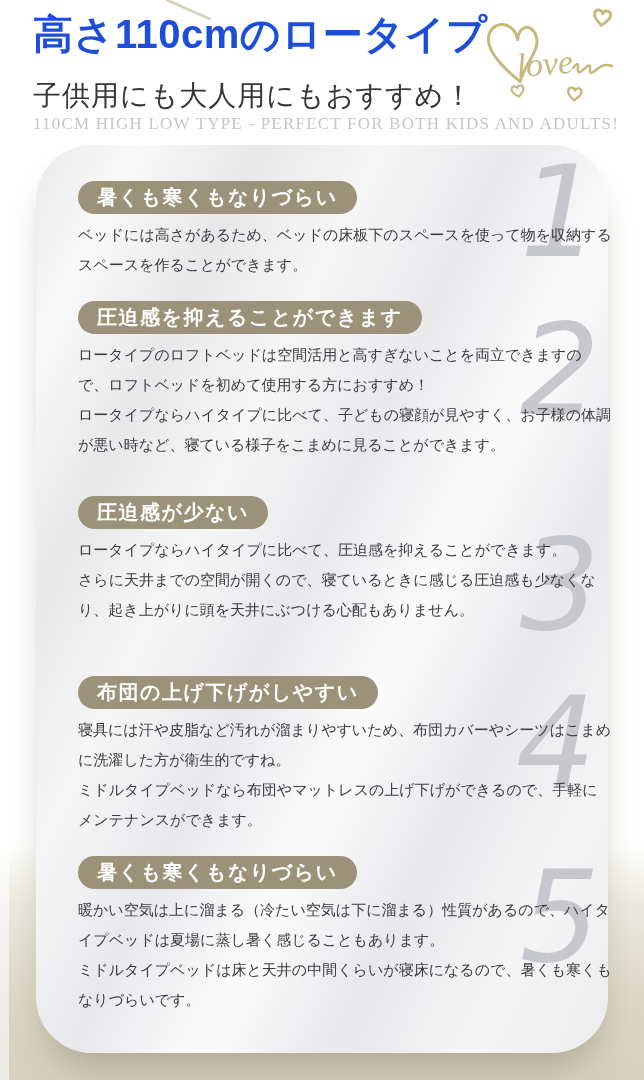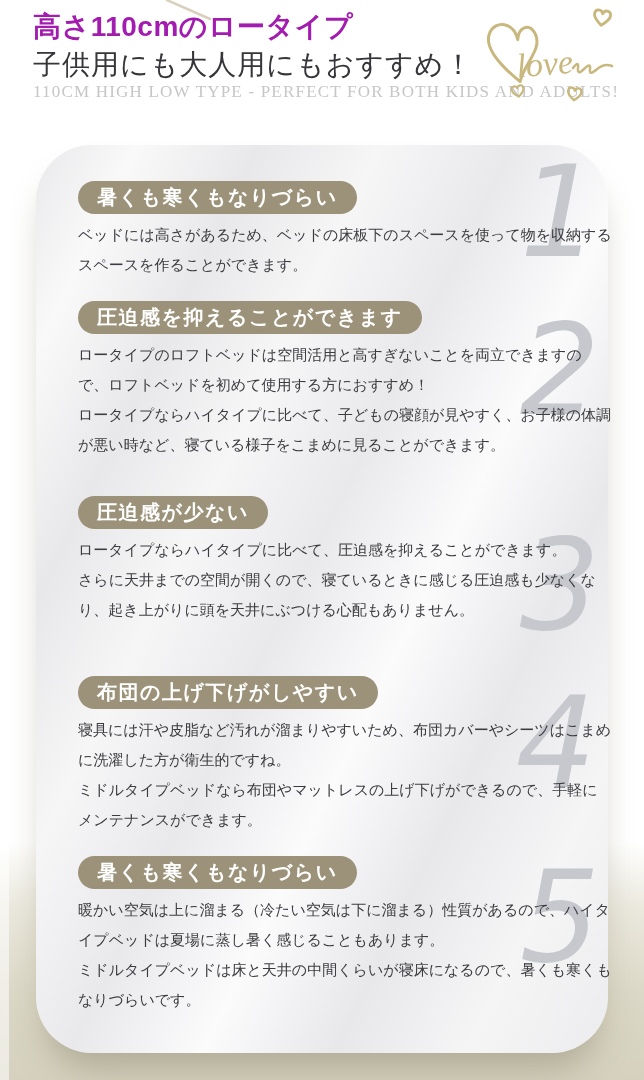--- a/index.html
+++ b/index.html
@@ -11,24 +11,24 @@
   .edge-light{
     position:absolute;left:0;top:0;width:9px;height:100%;
     background:rgba(255,255,255,0.55);z-index:5;
   }
   .top-diagonal{
     position:absolute;left:0;top:0;z-index:1;
   }
   
   .header{position:absolute;left:33px;top:10px;z-index:3;}
   .title{
-    font-size:28px;font-weight:800;color:#a21caf;letter-spacing:0.5px;line-height:1.2;
+    font-size:40px;font-weight:800;color:#1d4ed8;letter-spacing:0.5px;line-height:1.2;
   }
   .subtitle{
-    font-size:28px;font-weight:500;color:#35353a;letter-spacing:1px;margin-top:4px;line-height:1.2;
+    font-size:28px;font-weight:500;color:#35353a;letter-spacing:1px;margin-top:21px;line-height:1.2;
   }
   .tagline{
     font-family:"Liberation Serif","DejaVu Serif",serif;
     font-size:17px;color:#c6c5c8;letter-spacing:1.2px;margin-top:1px;white-space:nowrap;
   }
   
   .decoration{position:absolute;left:475px;top:2px;width:165px;height:102px;z-index:3;}
   
   .card{
     position:absolute;left:36px;top:145px;width:572px;height:908px;

